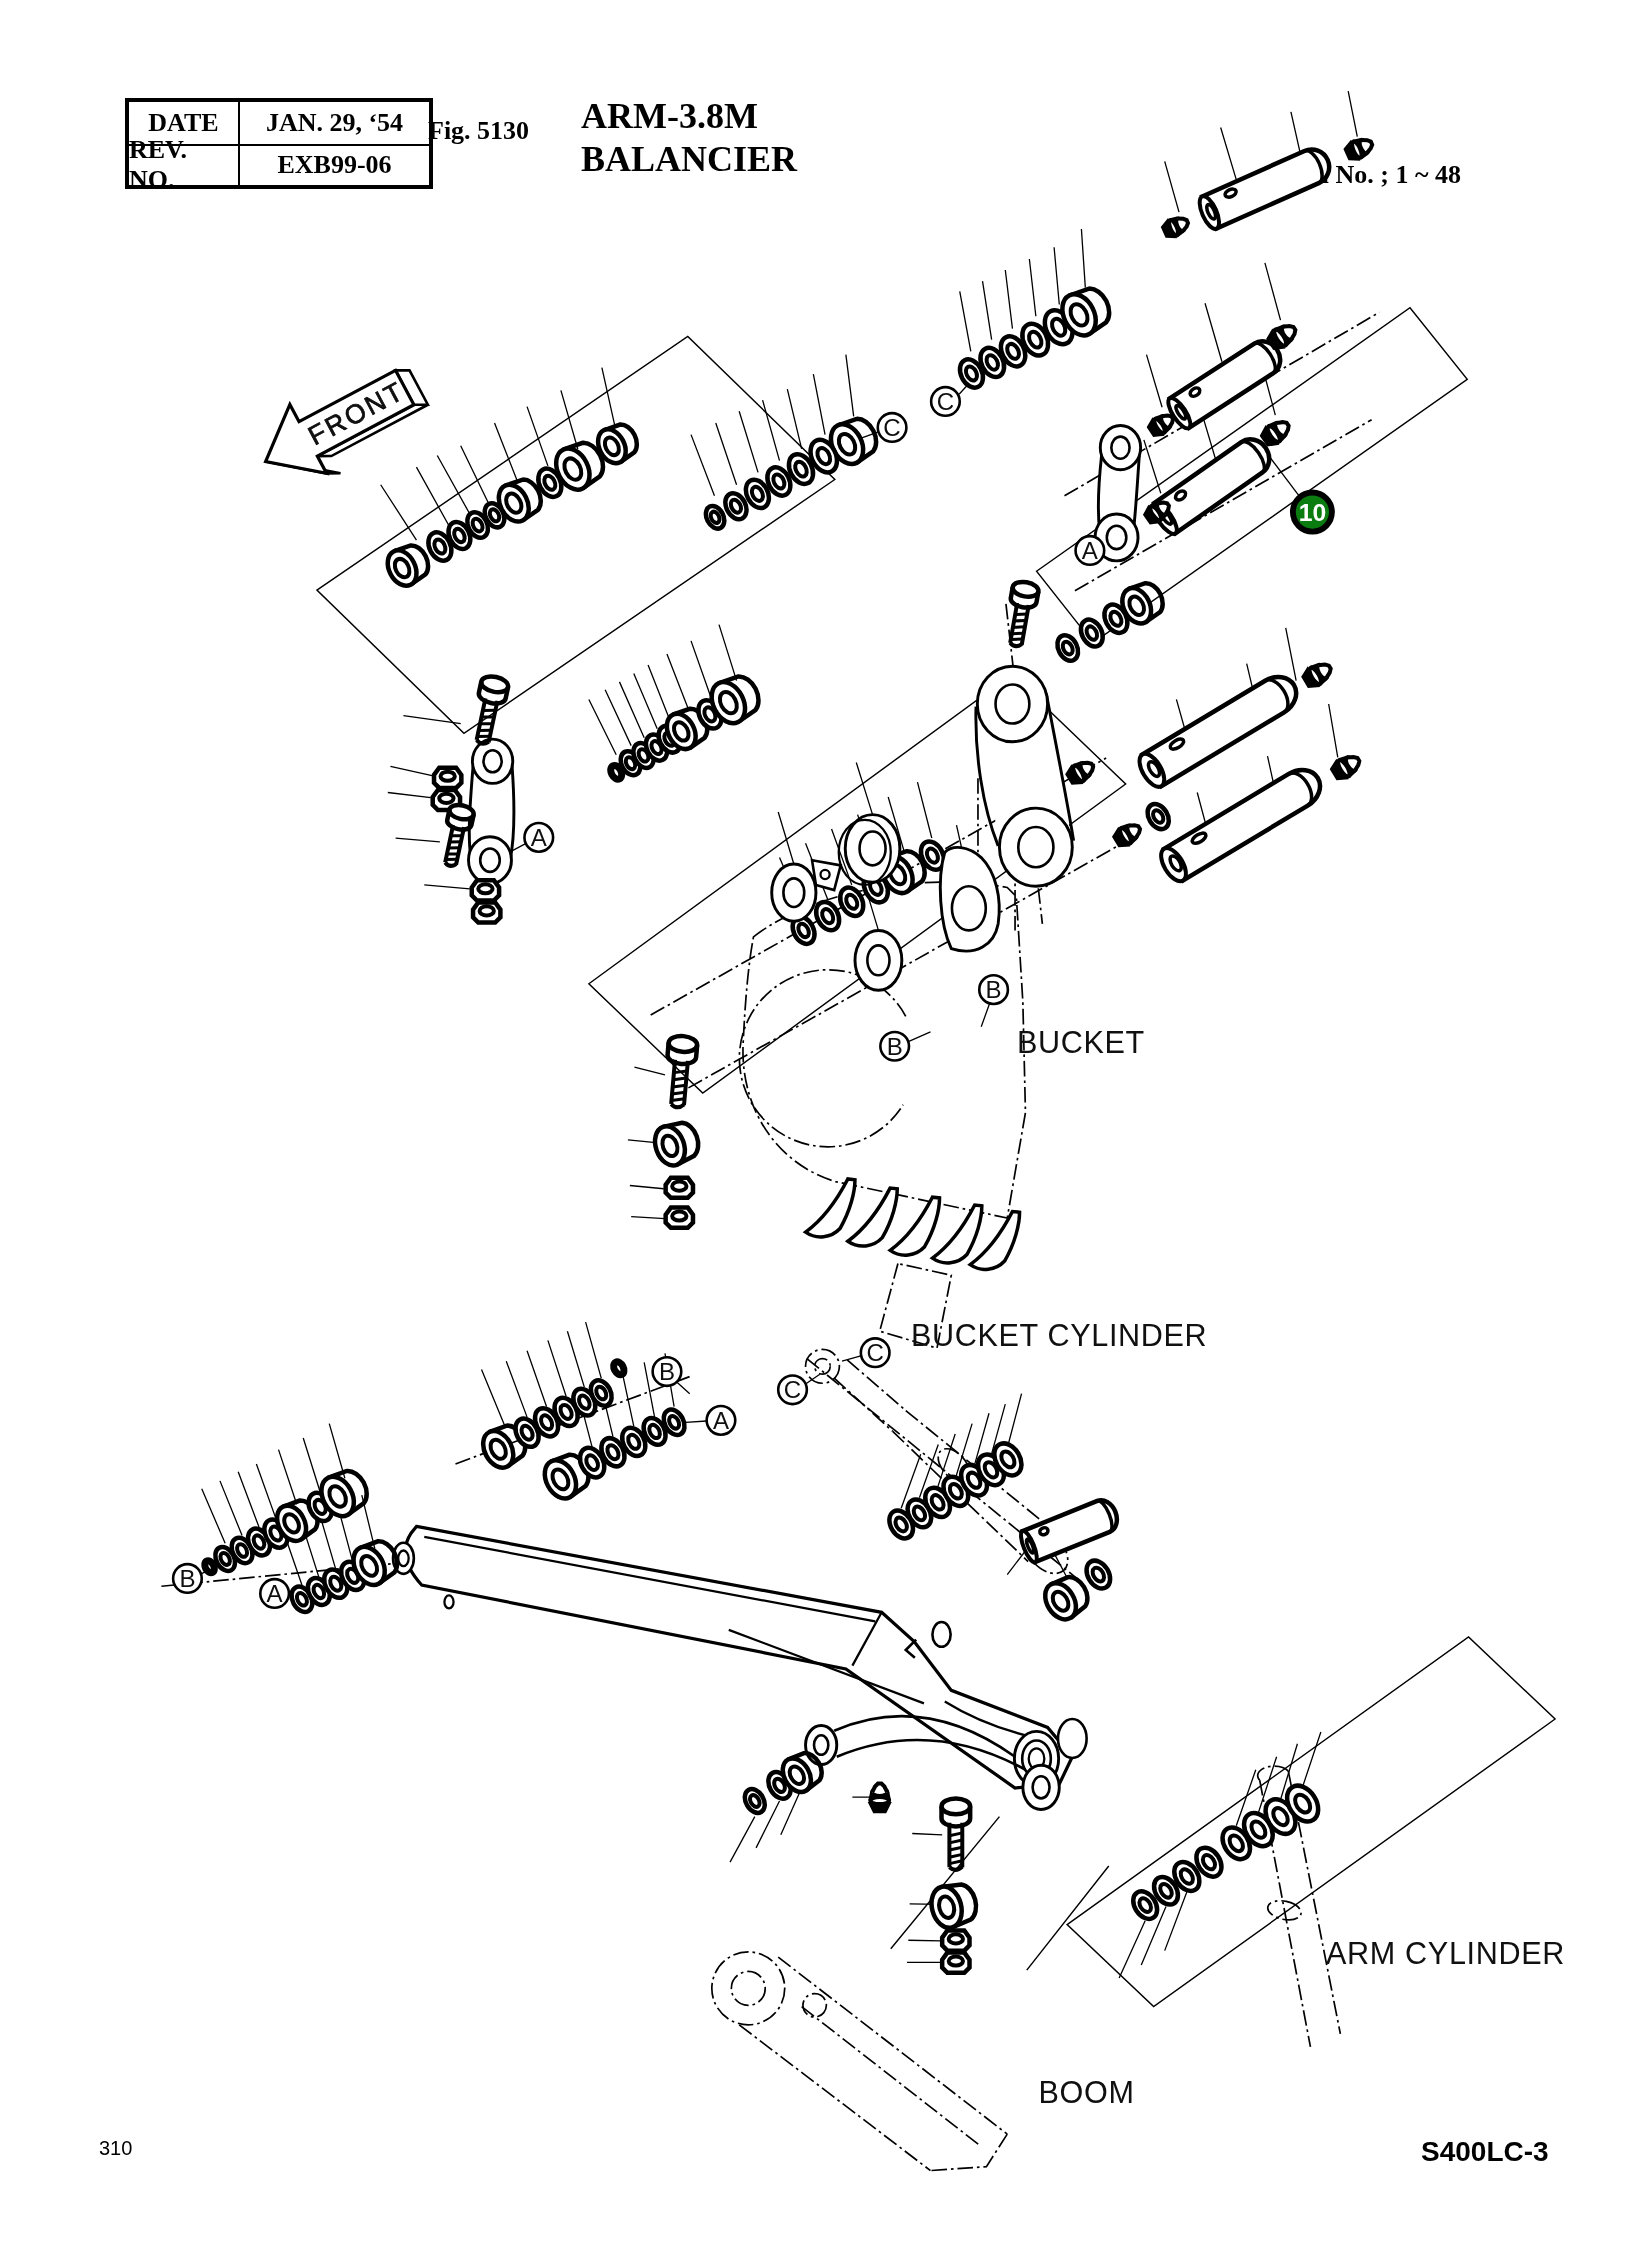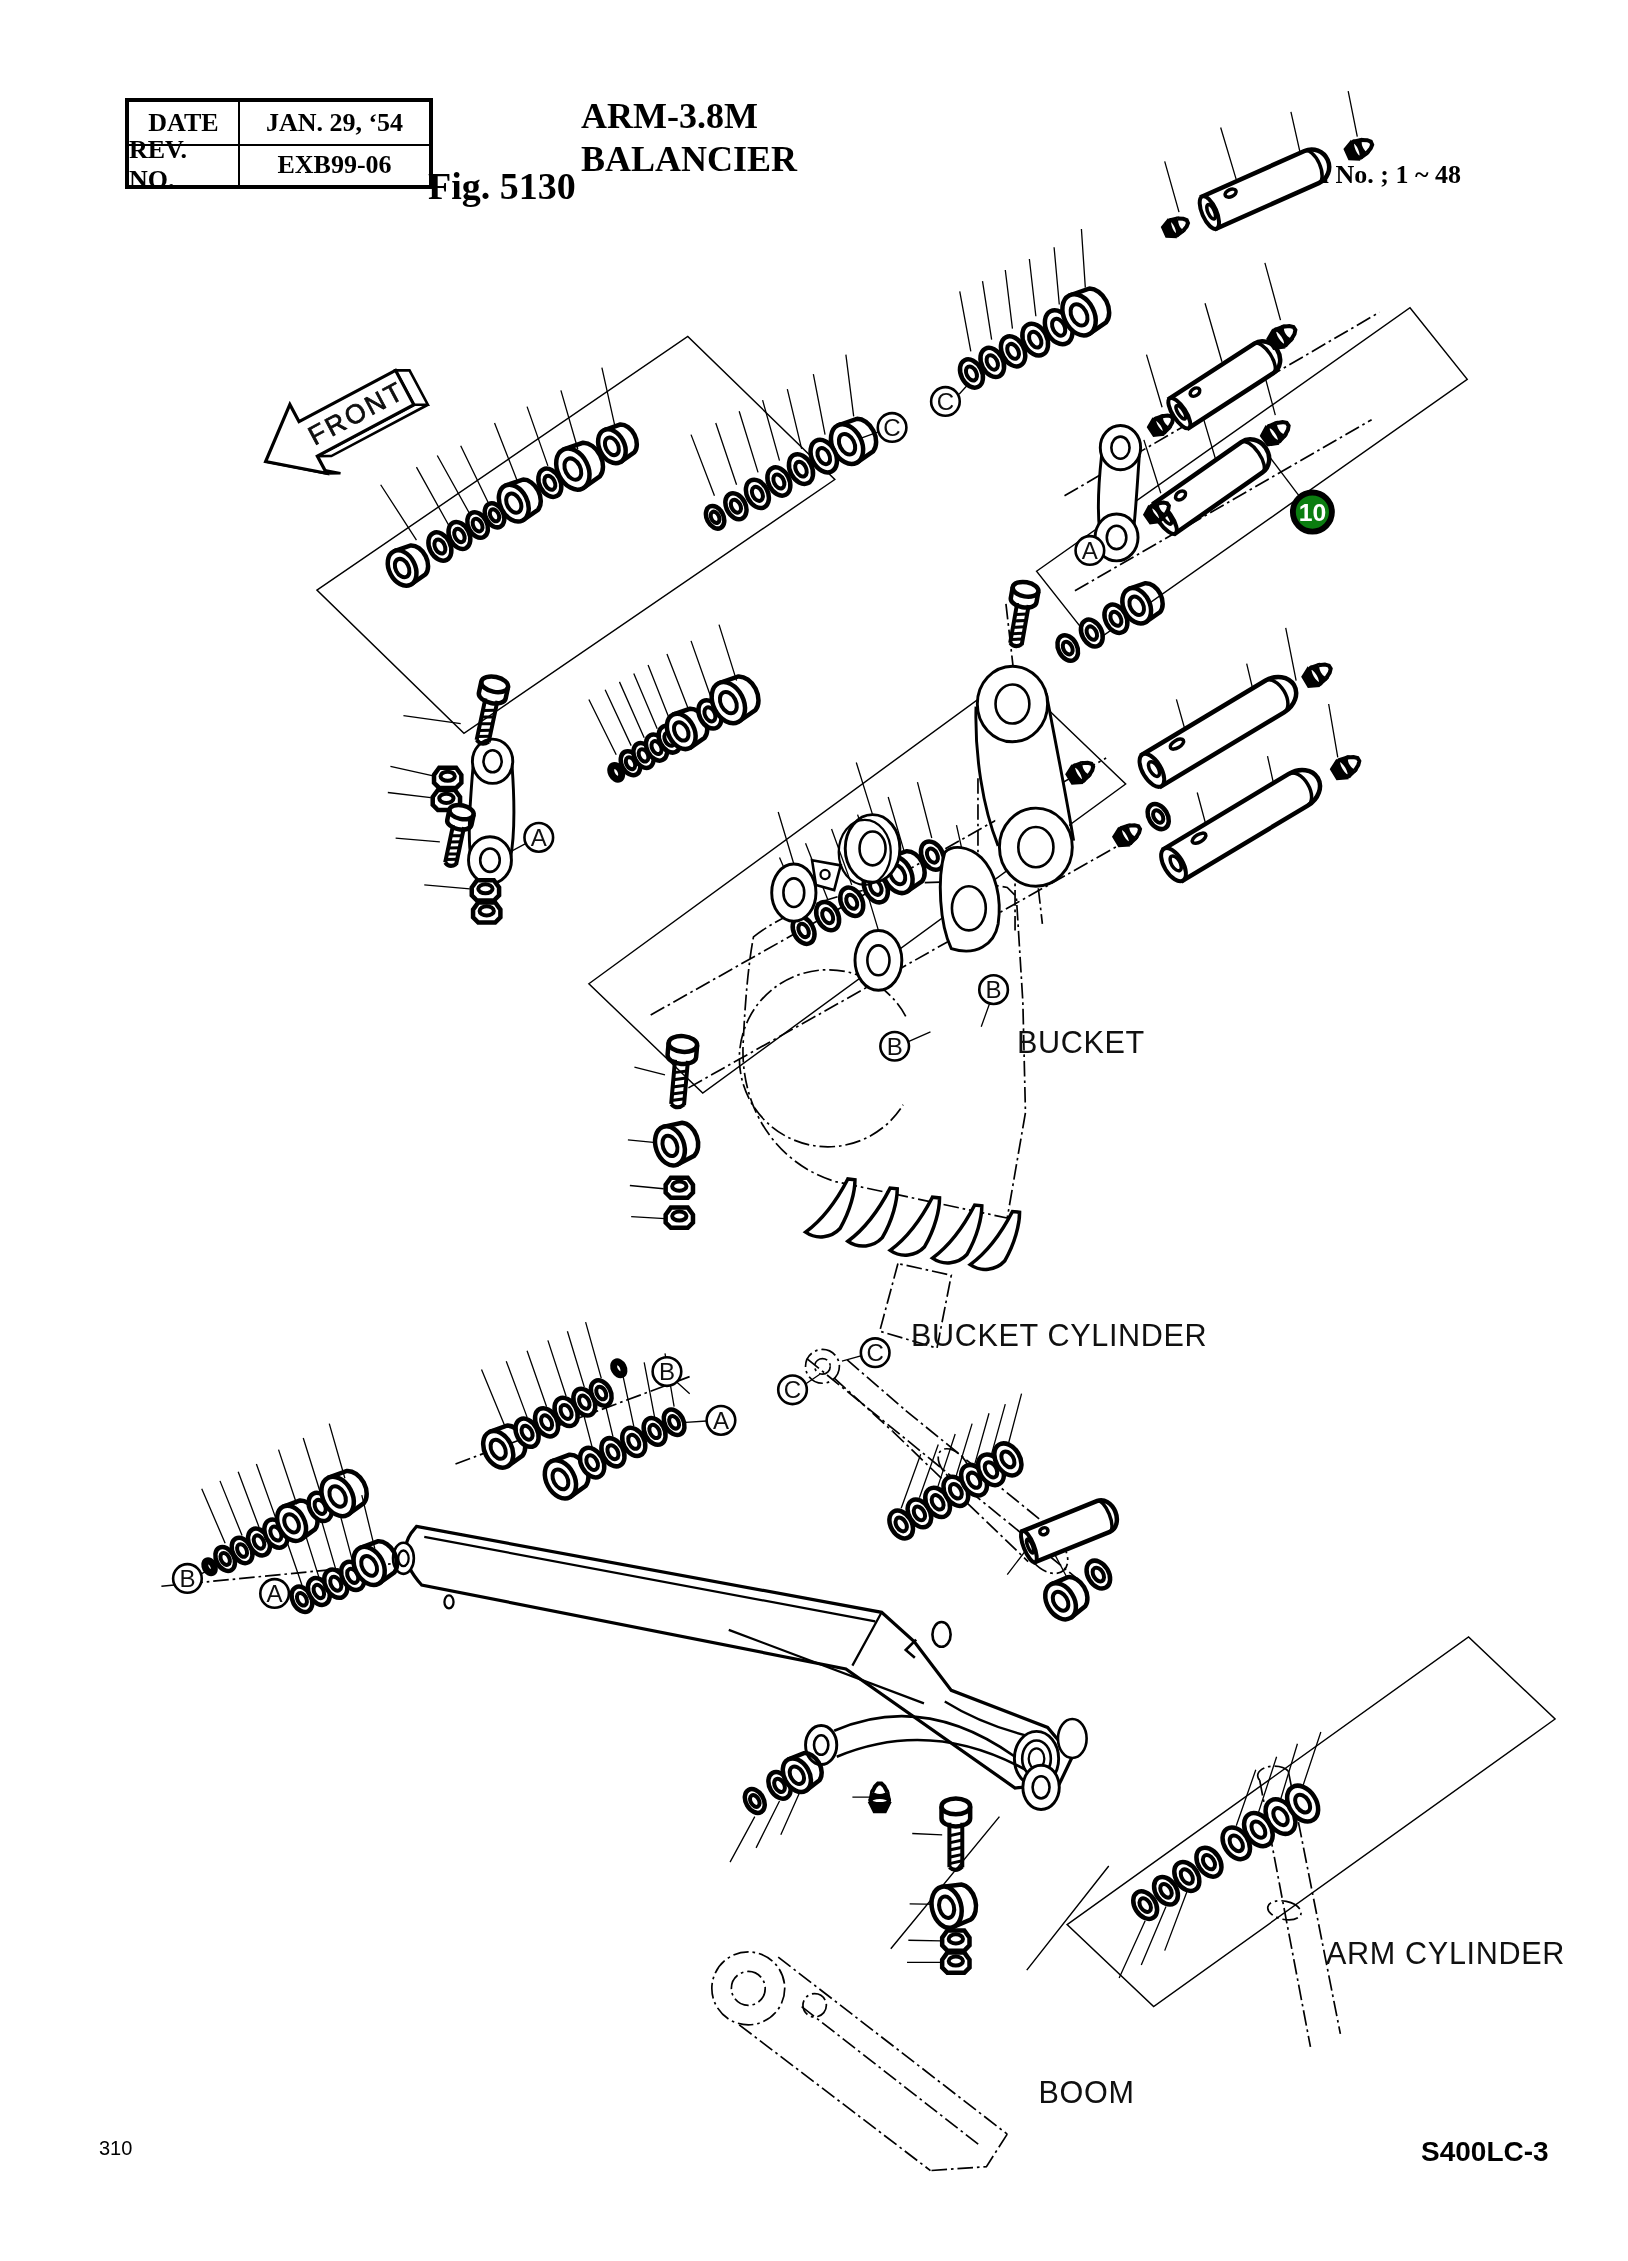--- a/index.html
+++ b/index.html
@@ -7,21 +7,21 @@
         font-family:"Liberation Serif",serif;color:#000;}
   
   .rev-table{position:absolute;left:101px;top:98px;width:308px;height:91px;
              border:4.6px solid #000;box-sizing:border-box;margin-left:24px;}
   .rev-row{display:flex;height:50%;box-sizing:border-box;}
   .rev-row + .rev-row{border-top:2.6px solid #000;}
   .rev-cell{display:flex;align-items:center;justify-content:center;
             font-weight:bold;font-size:26px;box-sizing:border-box;}
   .rev-cell.k{width:111px;border-right:2.6px solid #000;}
   .rev-cell.v{flex:1;}
-  .fig-label{position:absolute;left:428px;top:116px;font-weight:bold;font-size:38px;margin-top:48px;}
+  .fig-label{position:absolute;left:428px;top:116px;font-weight:bold;font-size:26px;}
   .fig-title{position:absolute;left:581px;top:95px;font-weight:bold;font-size:36px;line-height:43px;}
   .serial{position:absolute;left:1264px;top:160px;font-weight:bold;font-size:26px;}
   
   .page-num{position:absolute;left:99px;top:2137px;font-family:"Liberation Sans",sans-serif;
             font-size:20px;}
   .model-code{position:absolute;left:1421px;top:2136px;font-family:"Liberation Sans",sans-serif;
               font-weight:bold;font-size:28px;text-align:center;}
   
   svg.art{position:absolute;left:0;top:0;}
   svg.art text{font-family:"Liberation Sans",sans-serif;fill:#101010;}

